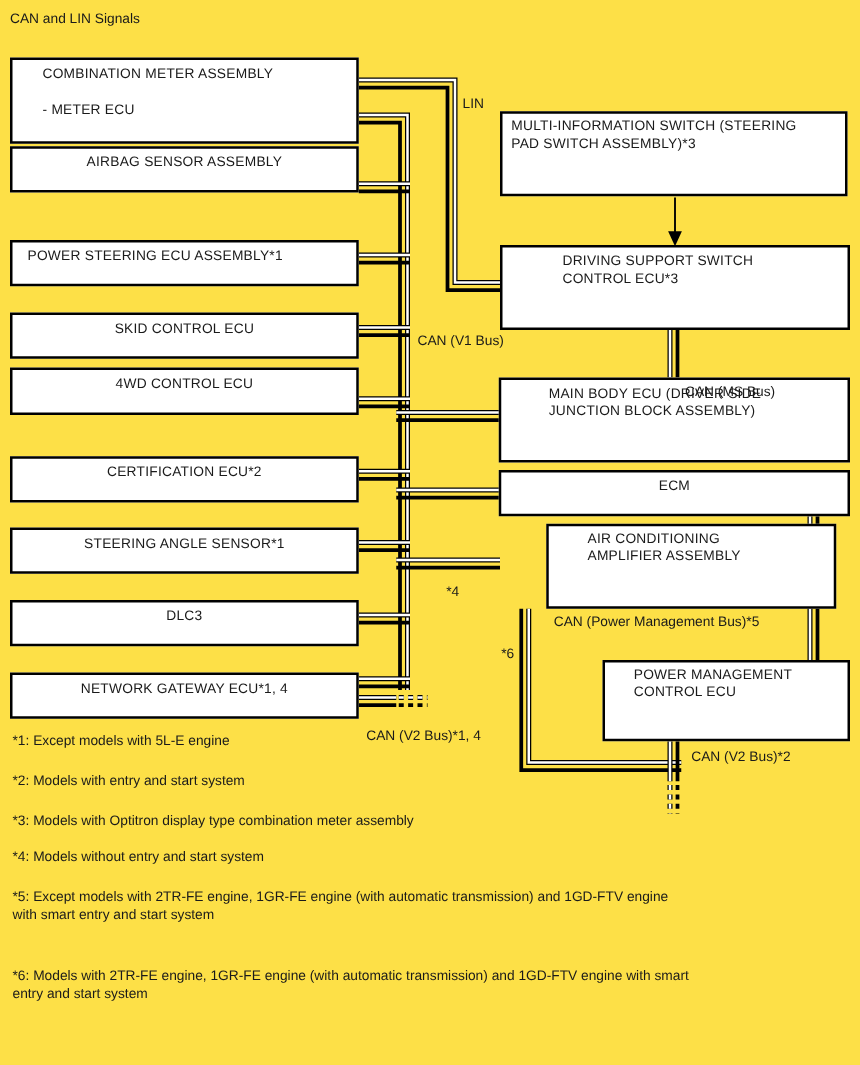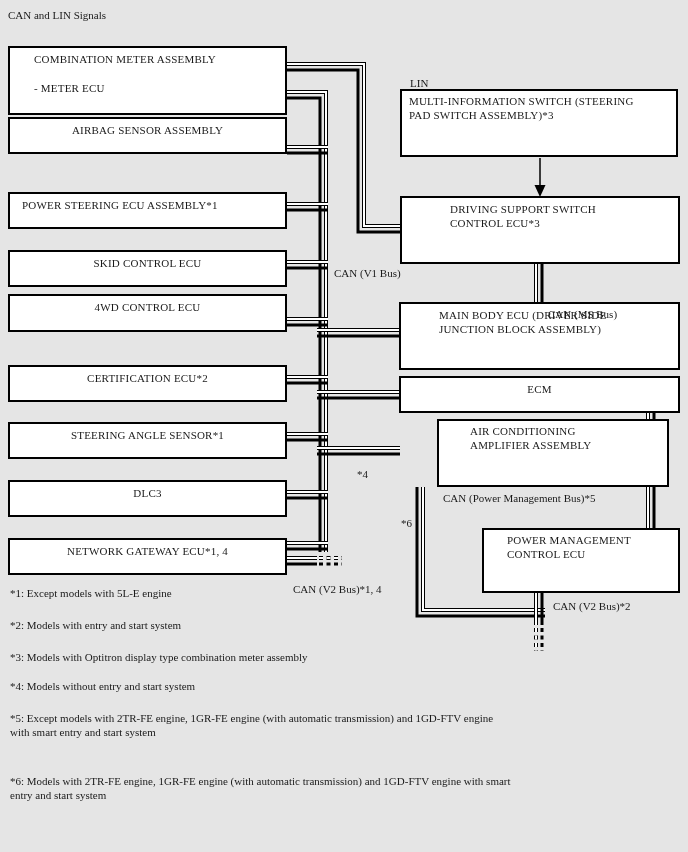--- a/index.html
+++ b/index.html
@@ -1,18 +1,18 @@
 <!DOCTYPE html>
 <html><head>
 <meta charset="utf-8">
 <style>
   html,body{margin:0;padding:0;background:#fff;}
   .stage{
-    position:relative;width:688px;height:852px;background:#e5e5e5;overflow:hidden;
-    font-family:Liberation Serif, serif;color:#1a1a1a;
+    position:relative;width:688px;height:852px;background:#fde047;overflow:hidden;
+    font-family:Liberation Sans, sans-serif;color:#1a1a1a;
   }
   .stage svg{position:absolute;left:0;top:0;z-index:1;}
   .hb{fill:none;stroke:#000;stroke-width:4;}
   .hw{fill:none;stroke:#fff;stroke-width:2;}
   .sb{fill:none;stroke:#000;stroke-width:3;}
   .dash{stroke-dasharray:4 3.5;}
   .box{
     position:absolute;background:#fff;border:2px solid #000;box-sizing:border-box;
     font-size:11px;line-height:14px;z-index:2;letter-spacing:0.2px;
   }
@@ -173,21 +173,21 @@
   <div class="box center" style="left:399px;top:376px;width:281px;height:37px;">ECM</div>
   <div class="box" style="left:389px;top:419px;width:232px;height:68px;padding:3px 0 0 31px;margin-left:48px;">
     <span class="l2">AIR CONDITIONING</span>
     <span class="l2">AMPLIFIER ASSEMBLY</span>
   </div>
   <div class="box" style="left:482px;top:528px;width:198px;height:65px;padding:3px 12px 0 23px;">
     <span class="l2">POWER MANAGEMENT</span>
     <span class="l2">CONTROL ECU</span>
   </div>
 
-  <div class="lbl" style="left:370px;top:77px;margin-left:40px;">LIN</div>
+  <div class="lbl" style="left:370px;top:77px;">LIN</div>
   <div class="lbl" style="left:334px;top:267px;">CAN (V1 Bus)</div>
   <div class="lbl" style="left:548px;top:280px;margin-top:28px;">CAN (MS Bus)</div>
   <div class="lbl" style="left:443px;top:492px;">CAN (Power Management Bus)*5</div>
   <div class="lbl" style="left:357px;top:468px;">*4</div>
   <div class="lbl" style="left:401px;top:517px;">*6</div>
   <div class="lbl" style="left:293px;top:583px;">CAN (V2 Bus)*1, 4</div>
   <div class="lbl" style="left:553px;top:600px;">CAN (V2 Bus)*2</div>
 
   <div class="fn" style="top:586px;">*1: Except models with 5L-E engine</div>
   <div class="fn" style="top:618px;">*2: Models with entry and start system</div>

